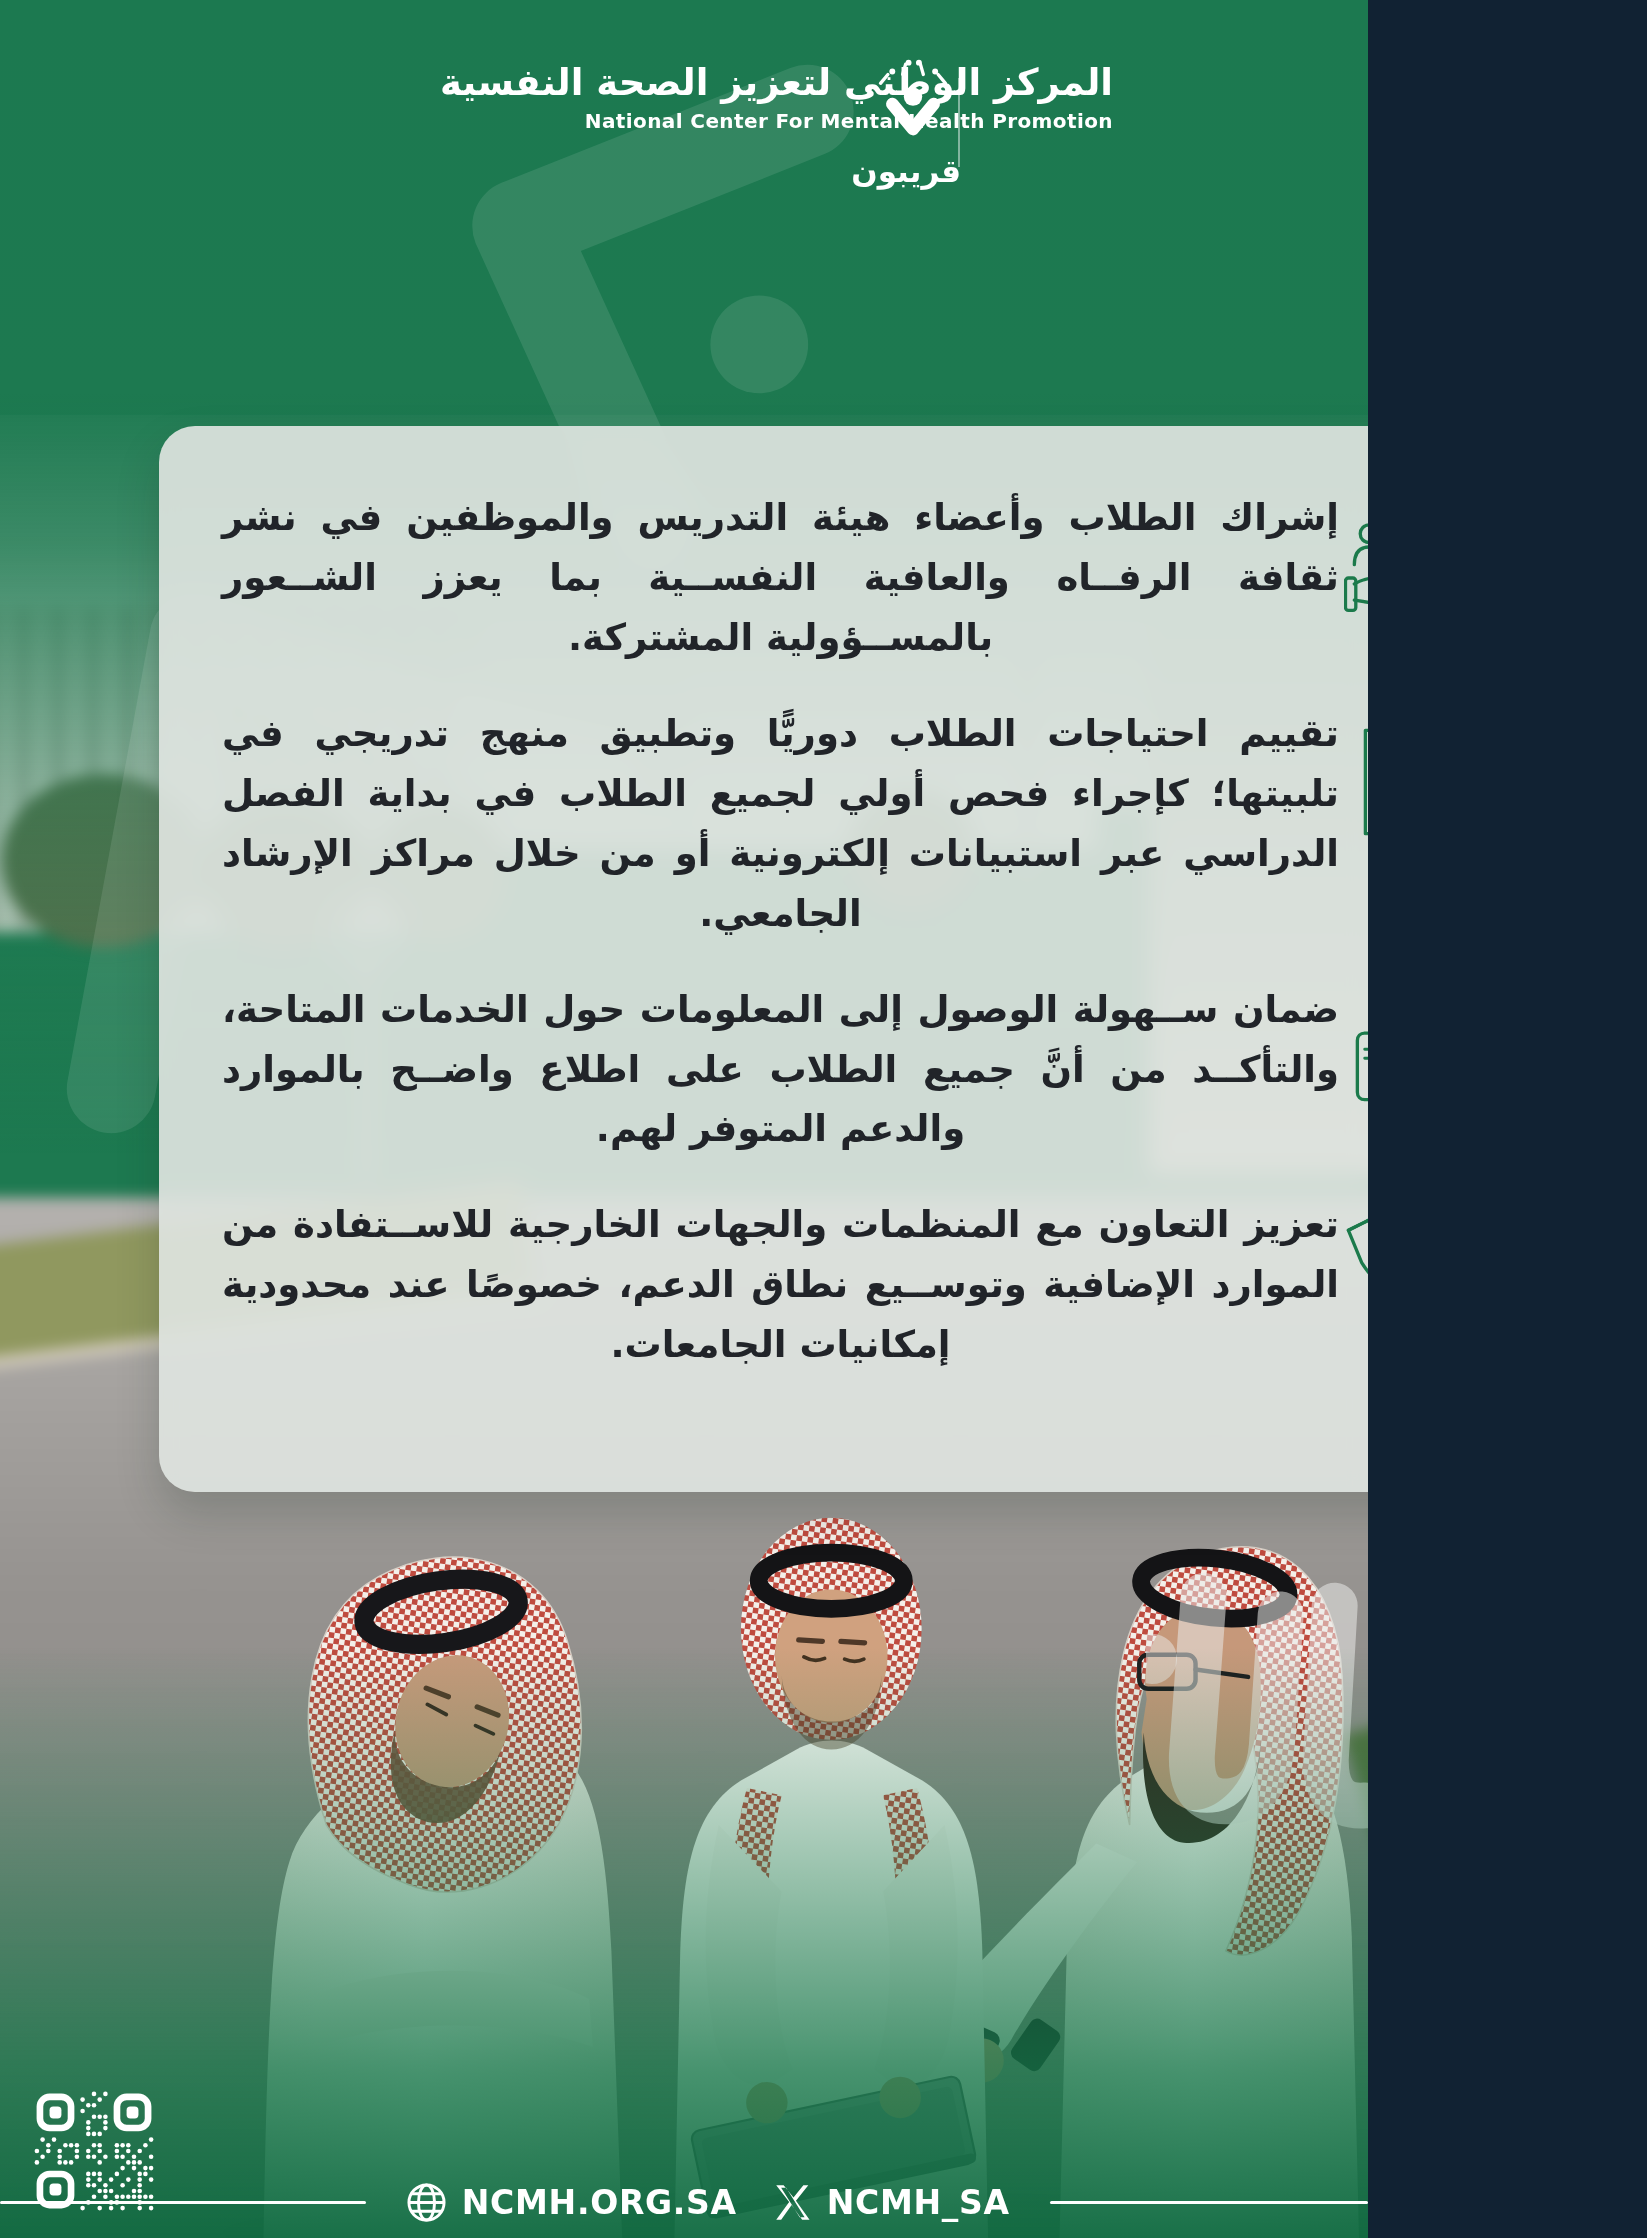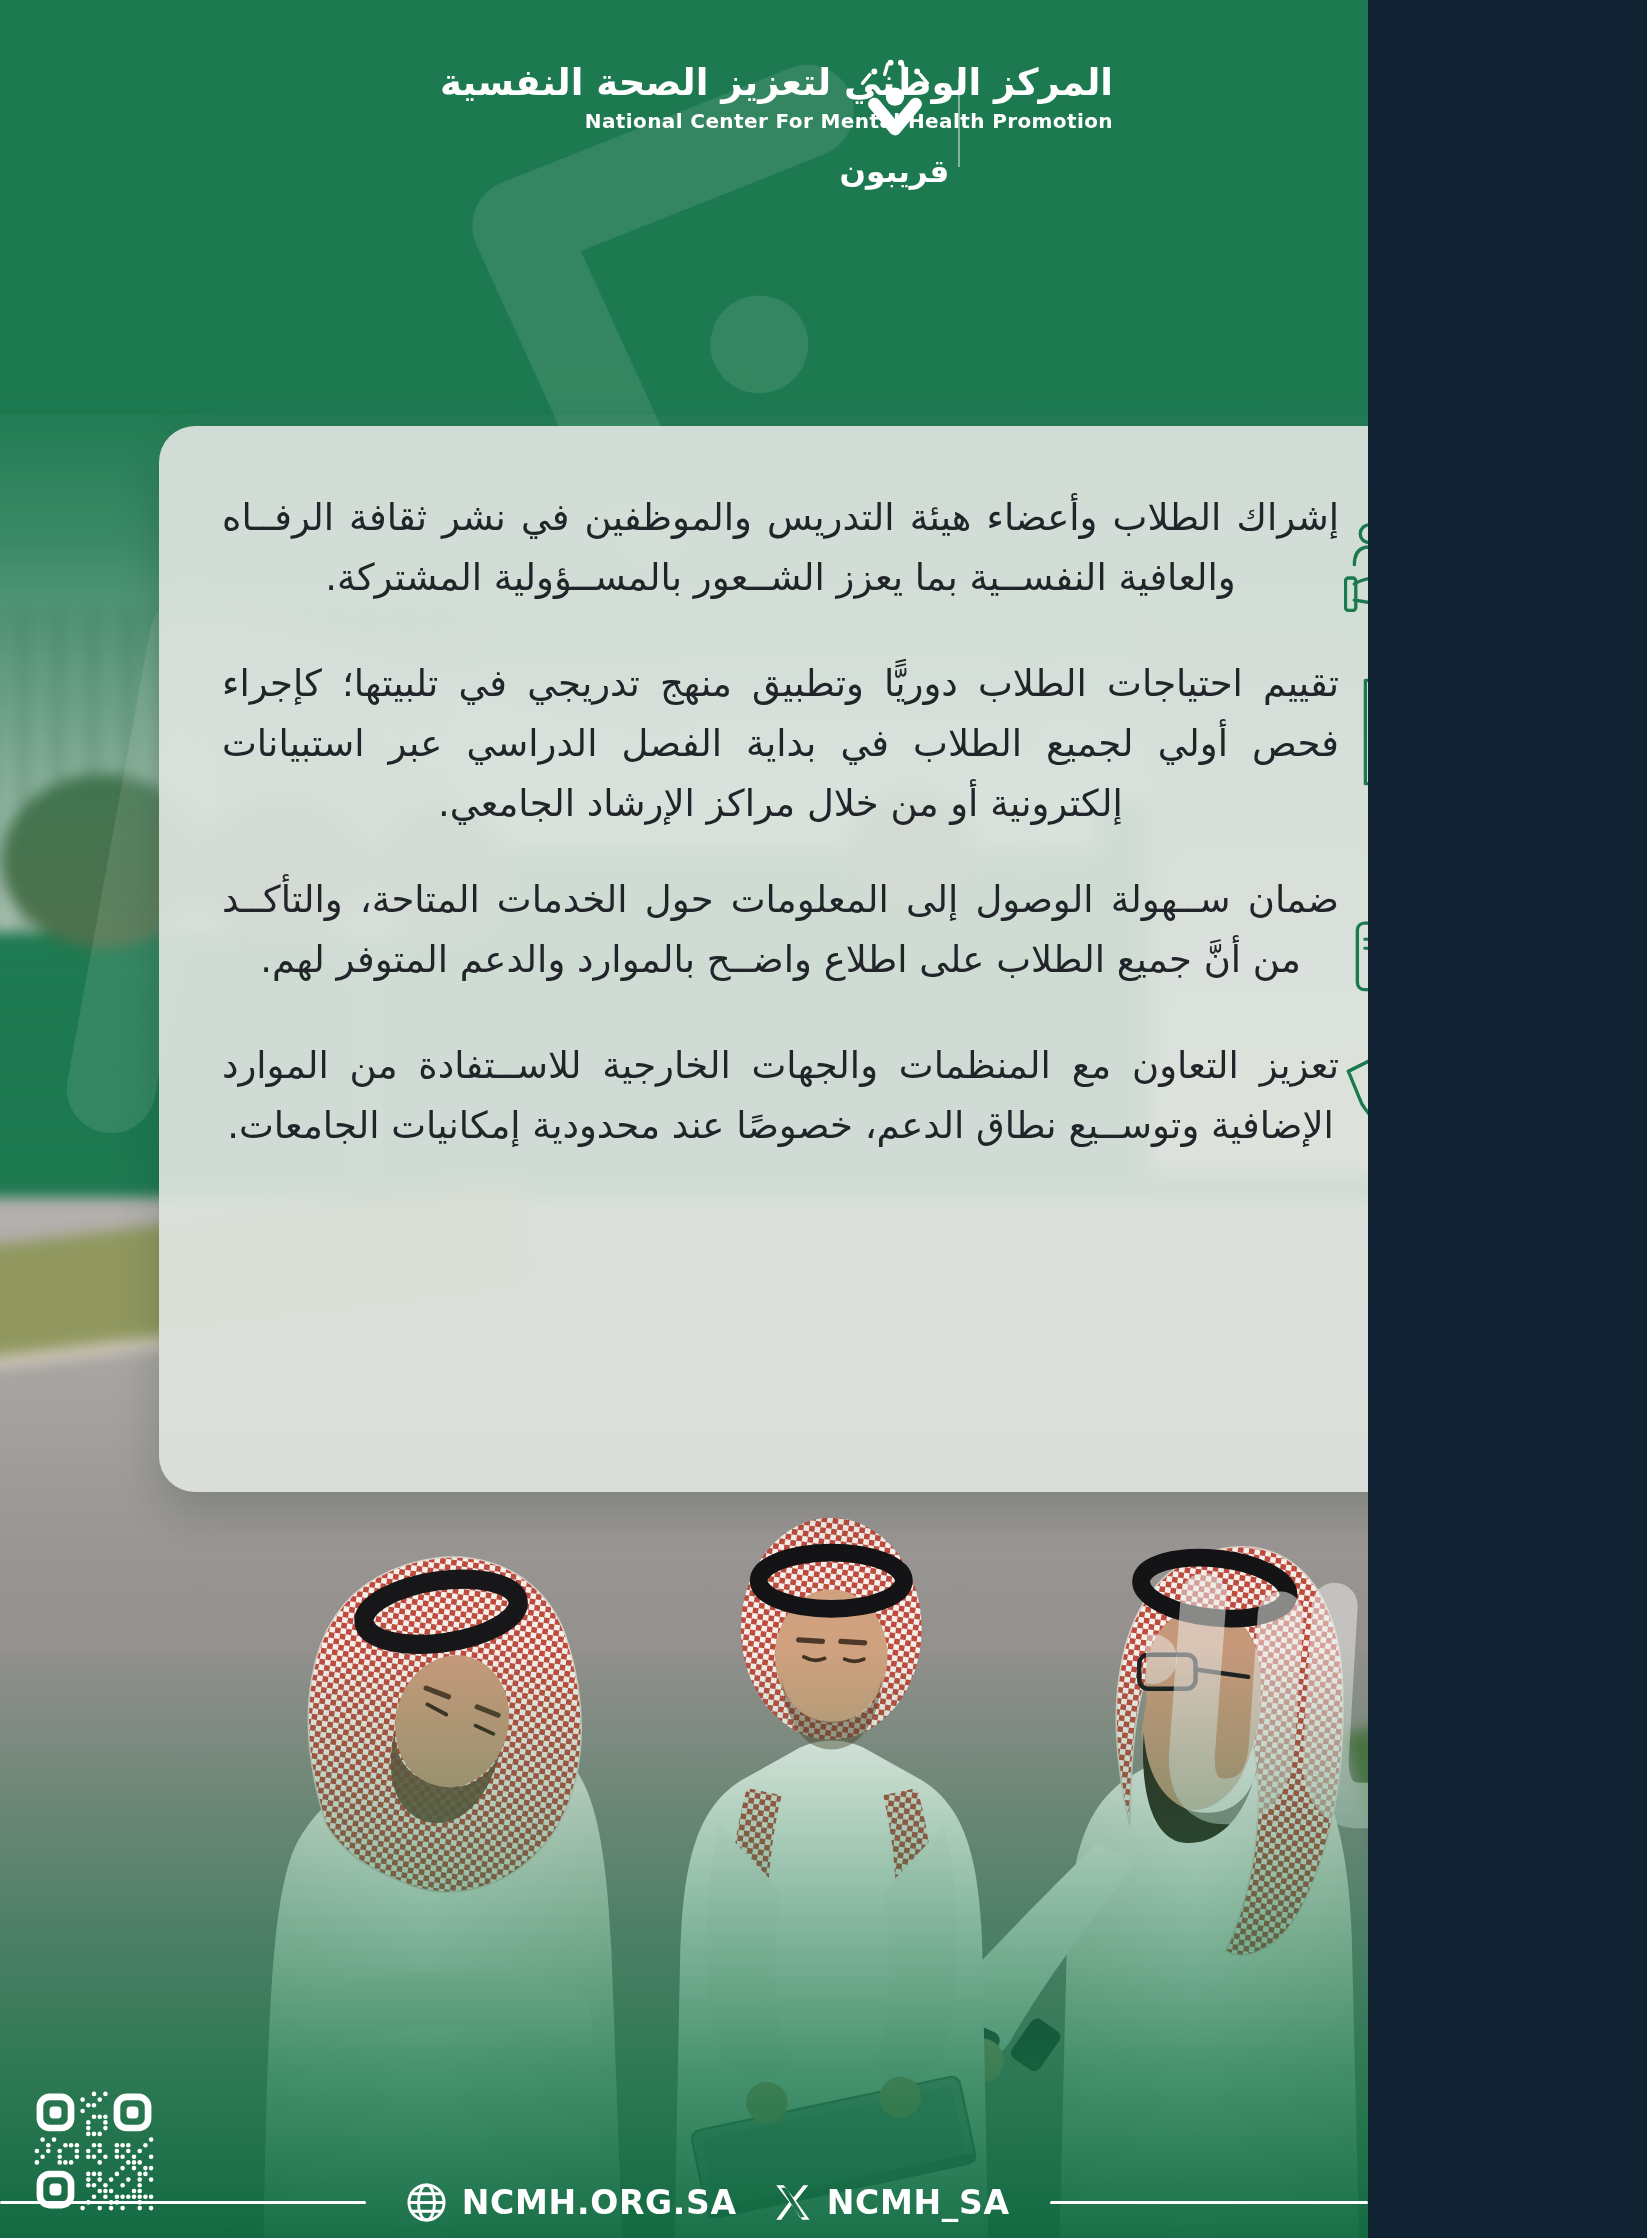--- a/index.html
+++ b/index.html
@@ -28,32 +28,32 @@
   .motif-tl{position:absolute;left:0;top:0;z-index:3;}
   .motif-br{position:absolute;right:0;top:1570px;z-index:5;}
 
   
   .header{position:absolute;left:0;top:0;right:0;height:237px;z-index:8;color:#fff;}
   .ncmh-logo{position:absolute;left:1409px;top:41px;}
   .brand{position:absolute;right:255px;top:62px;text-align:right;}
   .brand-ar{font-size:37px;font-weight:bold;line-height:1.15;}
   .brand-en{font-size:20px;font-weight:bold;letter-spacing:0.4px;margin-top:4.4px;}
   .divider{position:absolute;left:958px;top:78px;width:1.5px;height:89px;background:rgba(255,255,255,.45);}
-  .qareebon{position:absolute;left:828px;top:58px;width:133px;text-align:center;}
+  .qareebon{position:absolute;left:828px;top:58px;width:133px;text-align:right;}
   .qareebon-label{font-size:31px;font-weight:bold;margin-top:0px;}
 
   
   .card{position:absolute;left:159px;top:426px;width:1329px;height:1066px;z-index:7;
     border-radius:36px;background:rgba(222,228,223,.92);
     -webkit-backdrop-filter:blur(9px);backdrop-filter:blur(9px);
     box-shadow:0 21px 44px rgba(20,40,30,.20);
     box-sizing:border-box;padding:62px 22px 44px 63px;direction:rtl;}
   .bullet-row{display:flex;align-items:flex-start;margin-bottom:36px;}
   .bullet-icon{flex:0 0 127px;display:flex;justify-content:center;padding-top:19px;}
-  .bullet-text{flex:1;color:#212429;font-size:37px;font-weight:normal;line-height:1.62;
+  .bullet-text{flex:1;color:#212429;font-size:37px;font-weight:bold;line-height:1.62;
     text-align:justify;text-align-last:center;}
 
   
   .men{position:absolute;left:104px;top:1477px;z-index:4;}
 
   
   .qr{position:absolute;left:34px;top:2091px;z-index:9;}
   .footer{position:absolute;left:0;right:0;top:2182px;z-index:9;display:flex;align-items:center;justify-content:space-between;color:#fff;}
   .footer .line{height:2.2px;background:#fff;border-radius:1.5px;}
   .footer .line.l{width:400px;margin-right:21px;}

